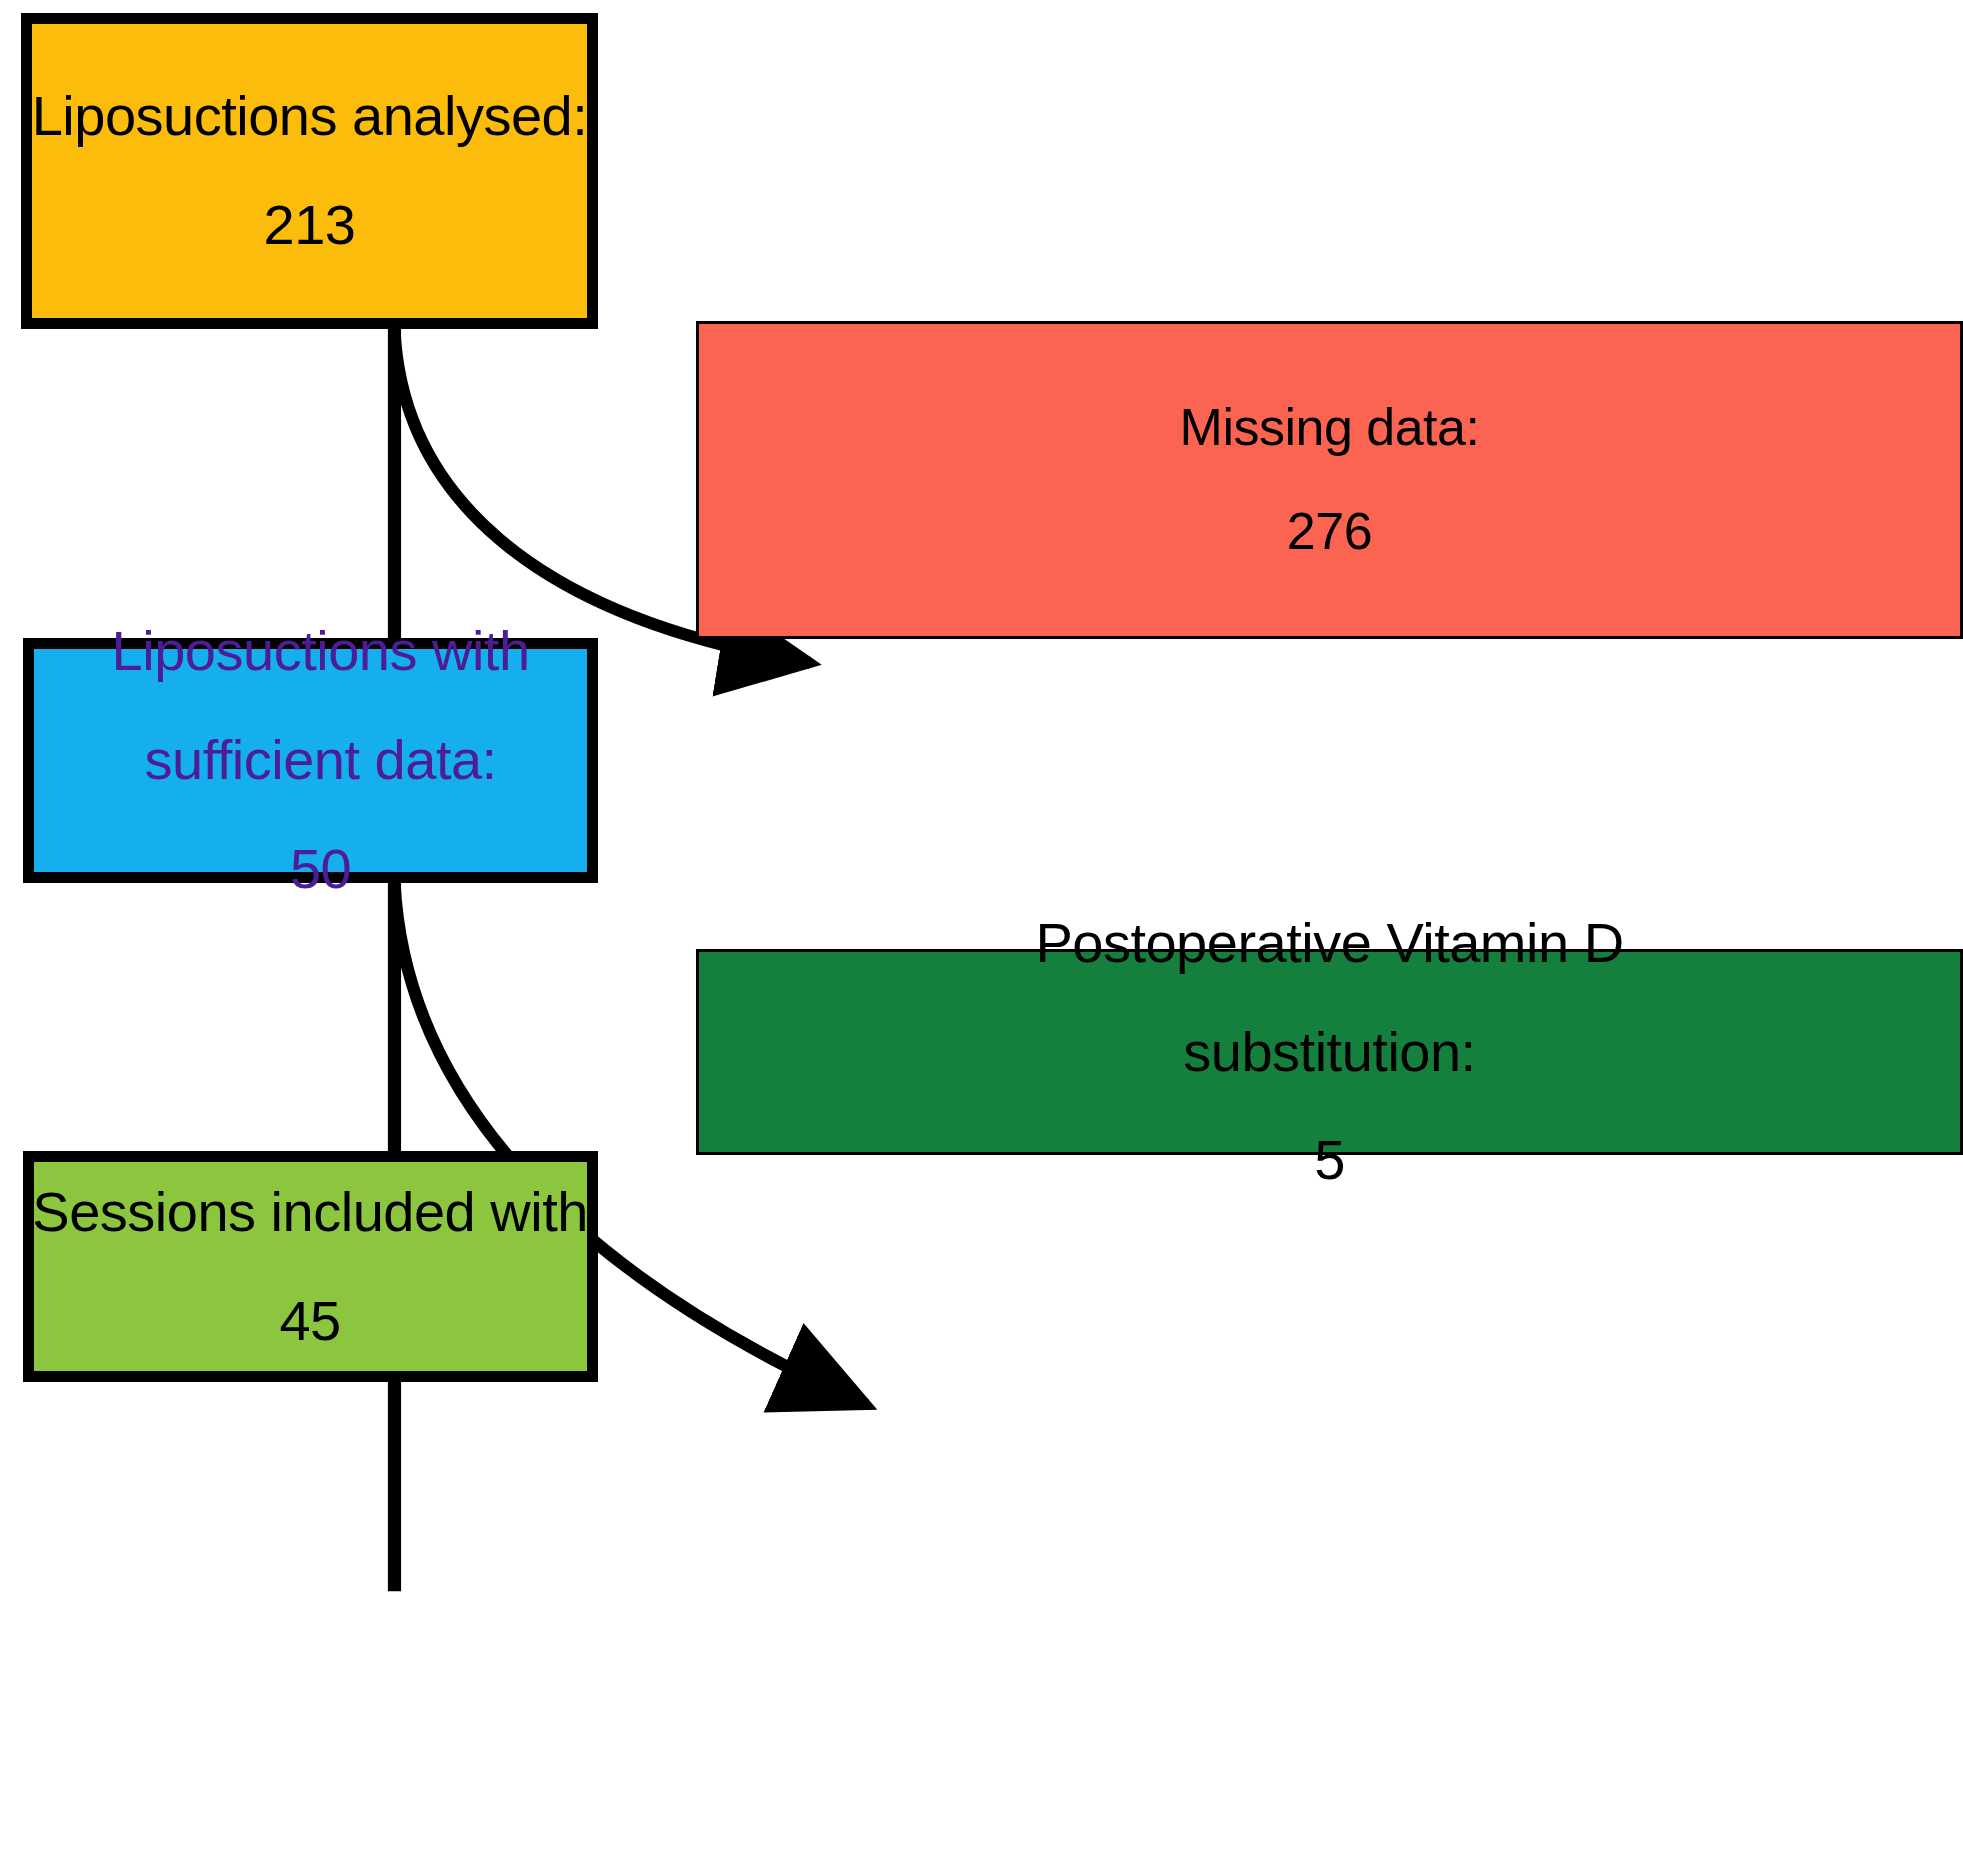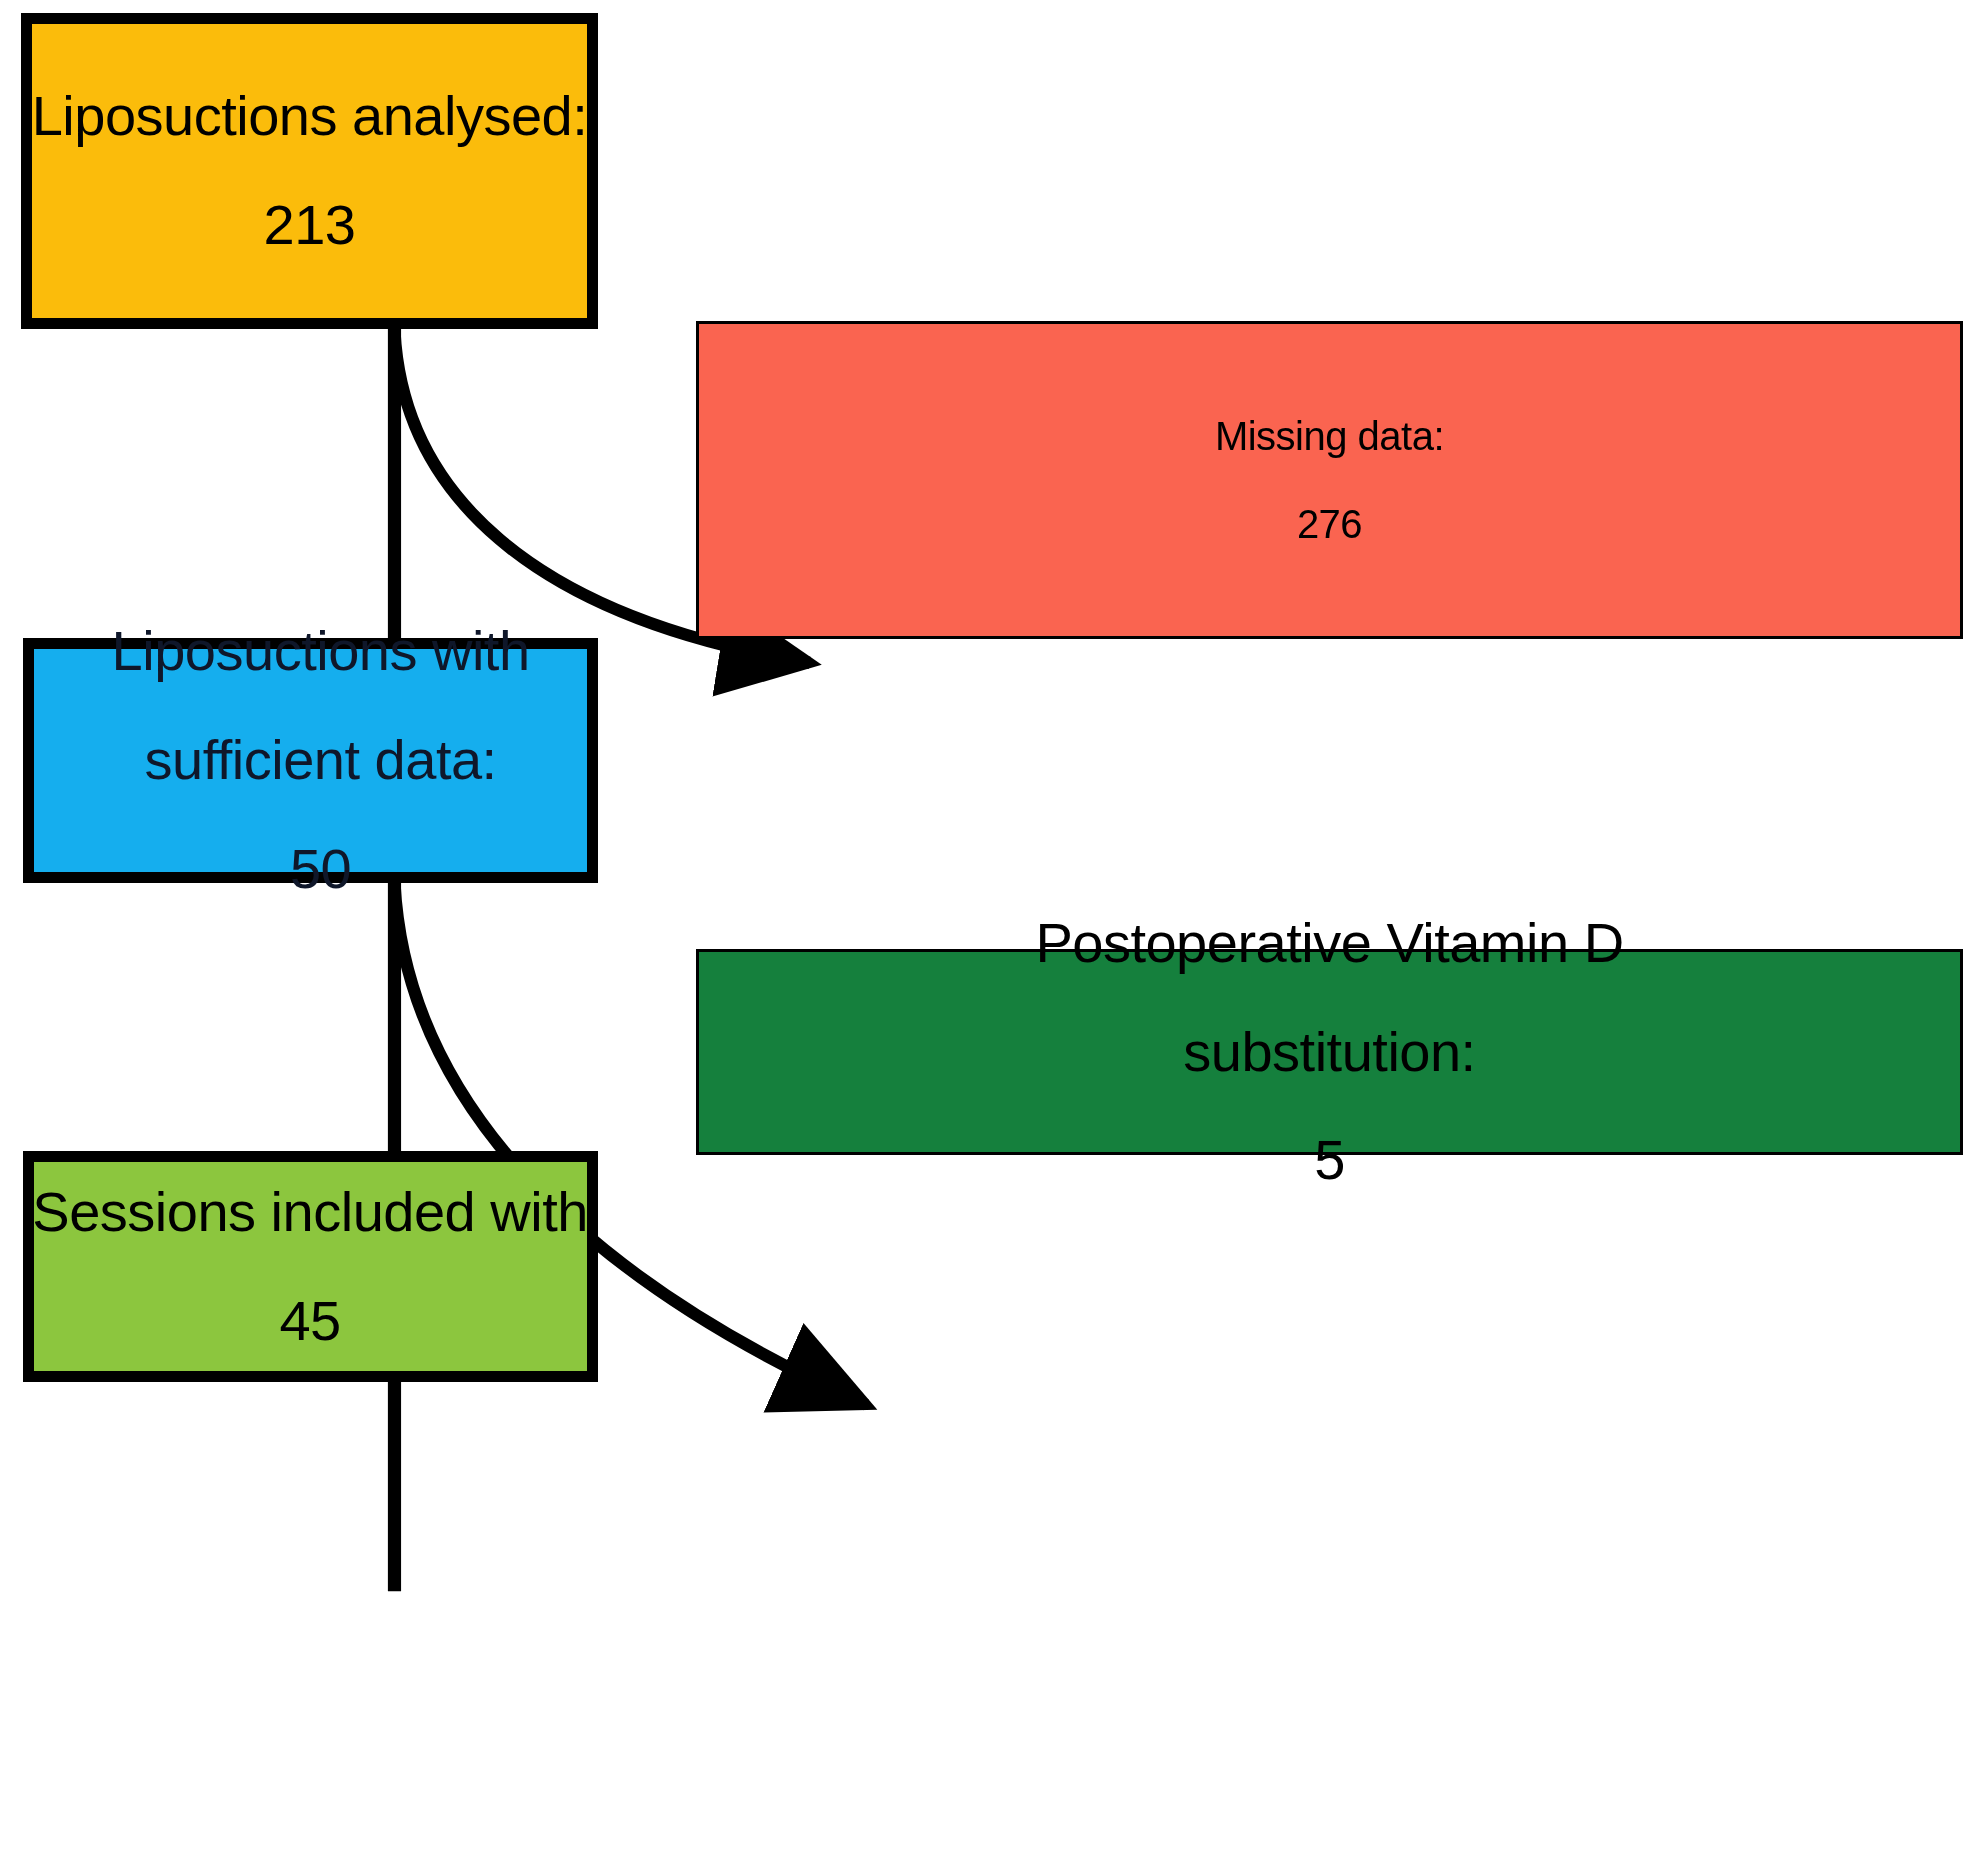--- a/index.html
+++ b/index.html
@@ -41,21 +41,21 @@
     width: 577px; height: 316px;
     background: #FBBC0B;
     border: 11.3px solid #000000;
     font-size: 56px;
   }
   #node-missing {
     left: 696px; top: 321px;
     width: 1267px; height: 318px;
     background: #FA6450;
     border: 3.8px solid #000000;
-    font-size: 40px;
+    font-size: 52px;
   }
   #node-sufficient {
     left: 22.6px;  top: 638px;
     width: 575px; height: 245px;
     background: #15AEEE;
     border: 11.3px solid #000000;
     font-size: 56px;
   }
   #node-vitamind {
     left: 696px; top: 949px;
@@ -104,21 +104,21 @@
   <div class="flow-box" id="node-analysed" style="background: rgb(251, 188, 11); border-color: rgb(0, 0, 0); color: rgb(0, 0, 0);">
     <span class="line">Liposuctions analysed:</span>
     <span class="line">213</span>
   </div>
 
   <div class="flow-box" id="node-missing" style="background: rgb(250, 100, 80); border-color: rgb(0, 0, 0); color: rgb(0, 0, 0);">
     <span class="line">Missing data:</span>
     <span class="line">276</span>
   </div>
 
-  <div class="flow-box" id="node-sufficient" style="background: rgb(21, 174, 238); border-color: rgb(0, 0, 0); color: #0f172a; padding-left: 21px;">
+  <div class="flow-box" id="node-sufficient" style="background: rgb(21, 174, 238); border-color: rgb(0, 0, 0); color: #4c1d95; padding-left: 21px;">
     <span class="line">Liposuctions with</span>
     <span class="line">sufficient data:</span>
     <span class="line">50</span>
   </div>
 
   <div class="flow-box" id="node-vitamind" style="background: #15803d; border-color: rgb(0, 0, 0); color: rgb(0, 0, 0);">
     <span class="line">Postoperative Vitamin D</span>
     <span class="line">substitution:</span>
     <span class="line">5</span>
   </div>

